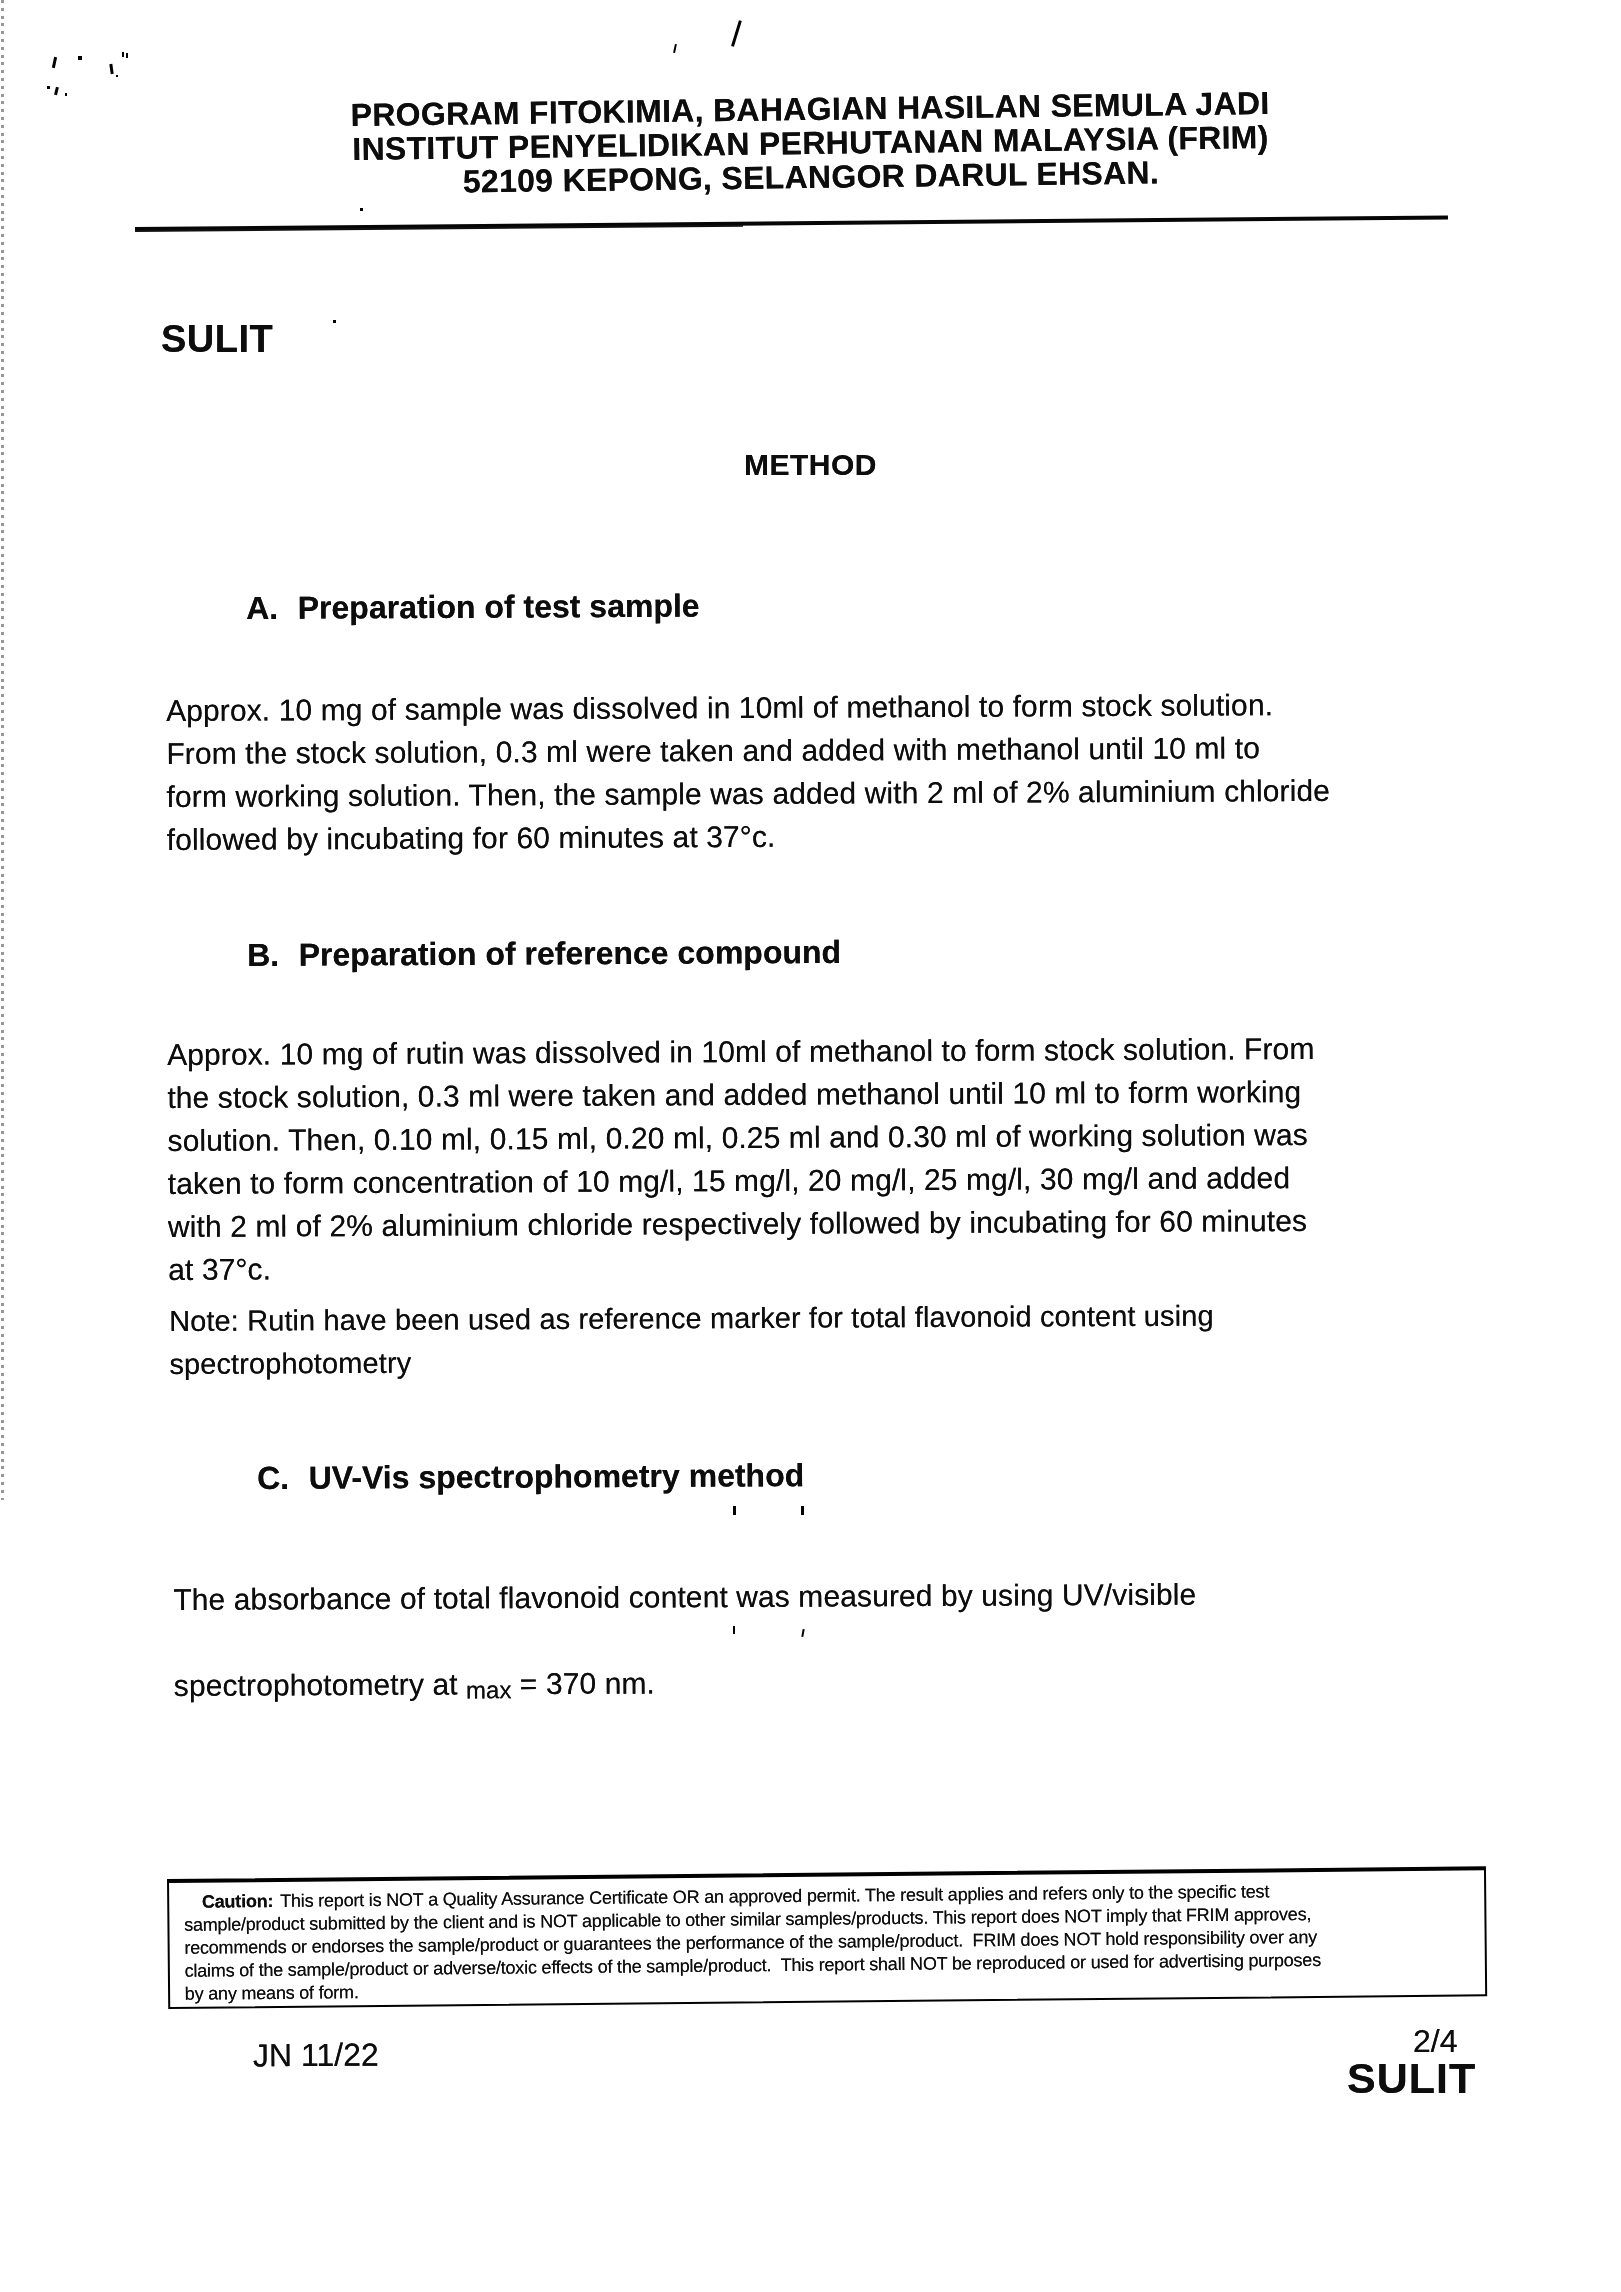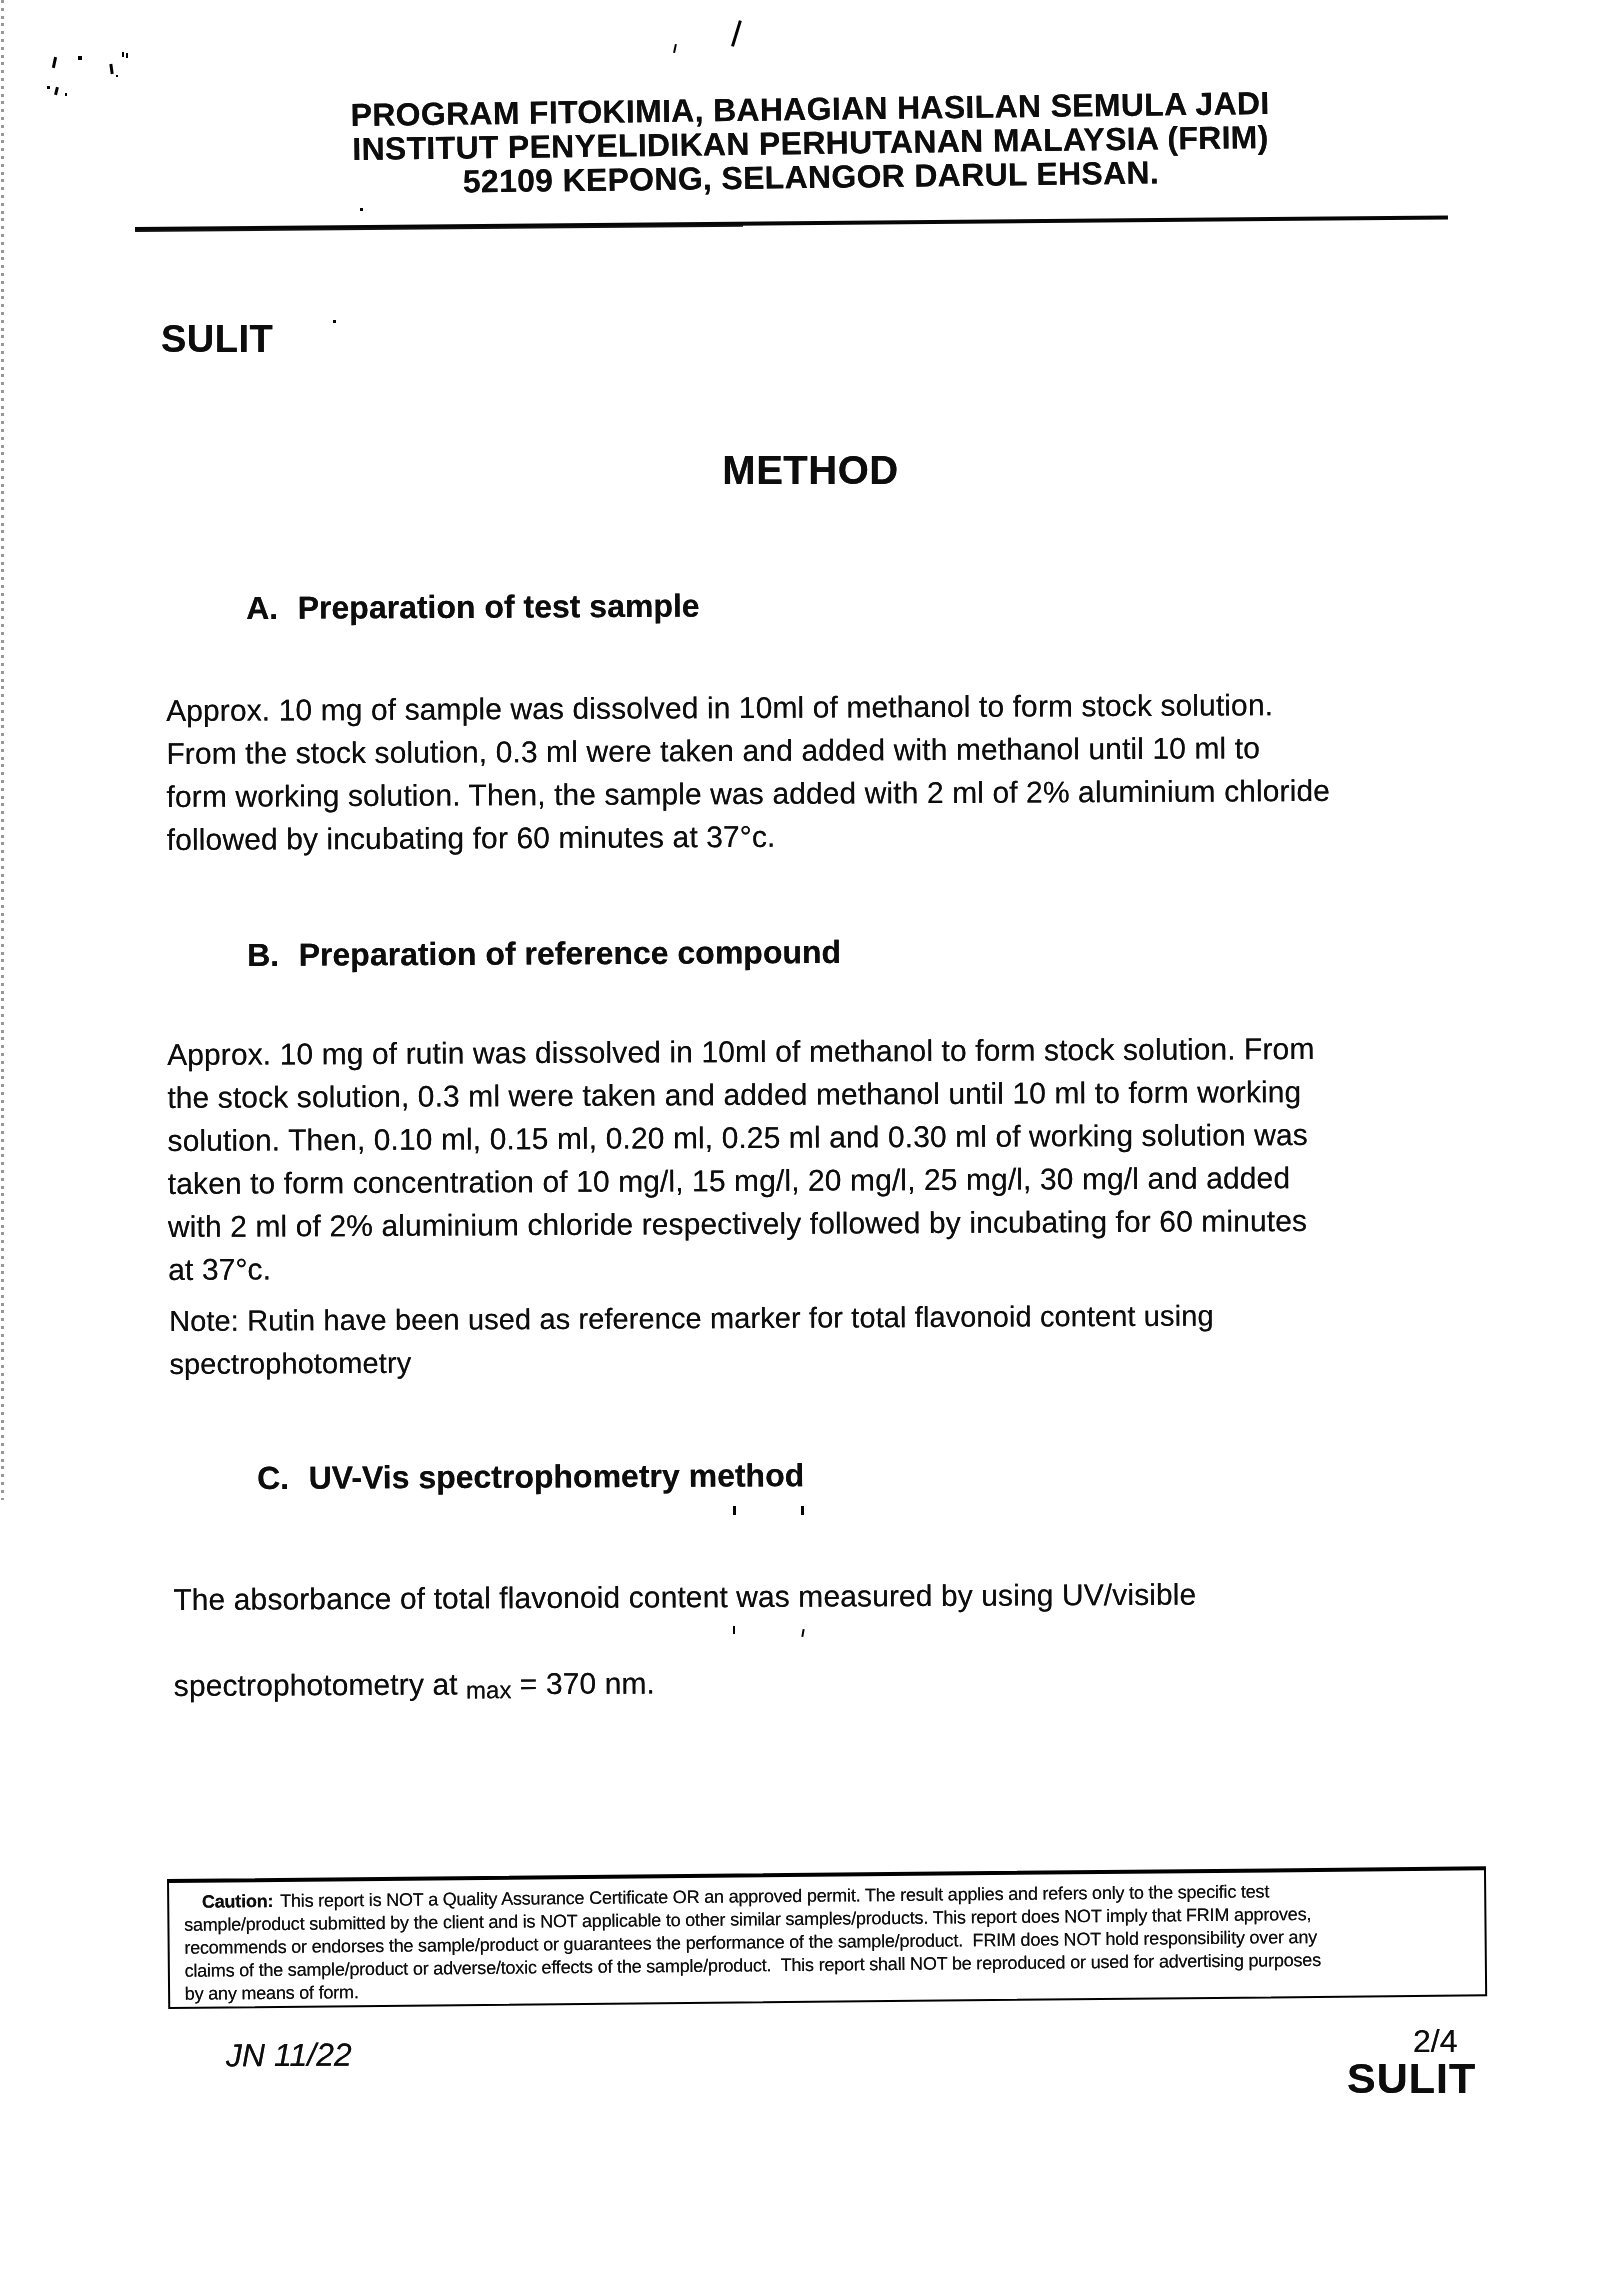--- a/index.html
+++ b/index.html
@@ -17,21 +17,21 @@
     font-weight:bold;font-size:32px;line-height:34px;letter-spacing:0.3px;
     transform:rotate(-0.75deg);
   }
   .rule{
     top:227px;left:135px;width:1313px;height:3.9px;background:#060606;
     transform:rotate(-0.5deg);transform-origin:left top;
   }
   .rule:before{content:"";position:absolute;left:0;top:2.9px;width:608px;height:2px;background:#111;}
 
   .sulit-top{top:318px;left:161px;font-size:38px;font-weight:bold;letter-spacing:0.5px;}
-  .method{top:448px;left:0;width:1621px;text-align:center;font-weight:bold;font-size:40px;letter-spacing:0.5px;}
+  .method{top:448px;left:0;width:1621px;text-align:center;font-weight:bold;font-size:30px;letter-spacing:0.5px;}
 
   .sec-head{font-weight:bold;font-size:32px;transform:rotate(-0.3deg);transform-origin:left top;white-space:pre;}
   .sec-label{display:inline-block;margin-right:19.6px;}
   #head-a{top:590px;left:246px;}
   #head-b{top:937px;left:247px;}
   #head-c{top:1460px;left:257px;}
 
   .para{
     font-size:30px;line-height:43px;letter-spacing:0.1px;
     white-space:pre-line;transform:rotate(-0.3deg);transform-origin:left top;
@@ -50,21 +50,21 @@
     padding:7.8px 11.8px 0 14.7px;
     font-size:18px;line-height:23px;letter-spacing:-0.2px;
     transform:rotate(-0.55deg);transform-origin:left top;
     overflow:hidden;
   }
   .caution .cline1{white-space:pre;}
   .caution .clabel{font-weight:bold;margin-right:6.9px;margin-left:18px;}
   .caution .clines{white-space:pre;}
 
   
-  .footer-ref{top:2037px;left:226px;font-size:32px;transform:rotate(-0.4deg);font-style:italic;}
+  .footer-ref{top:2037px;left:253px;font-size:32px;transform:rotate(-0.4deg);}
   .footer-page{top:2023px;left:1413px;font-size:32px;}
   .footer-sulit{top:2054px;left:1347px;font-size:43px;font-weight:bold;letter-spacing:1px;}
 
   
   .edge-strip{
     left:1px;top:0;width:2.9px;height:1500px;opacity:.55;
     background:repeating-linear-gradient(#444 0 2.9px, transparent 2.9px 7.8px);
   }
   .spk{background:#000;position:absolute;}
 </style>

